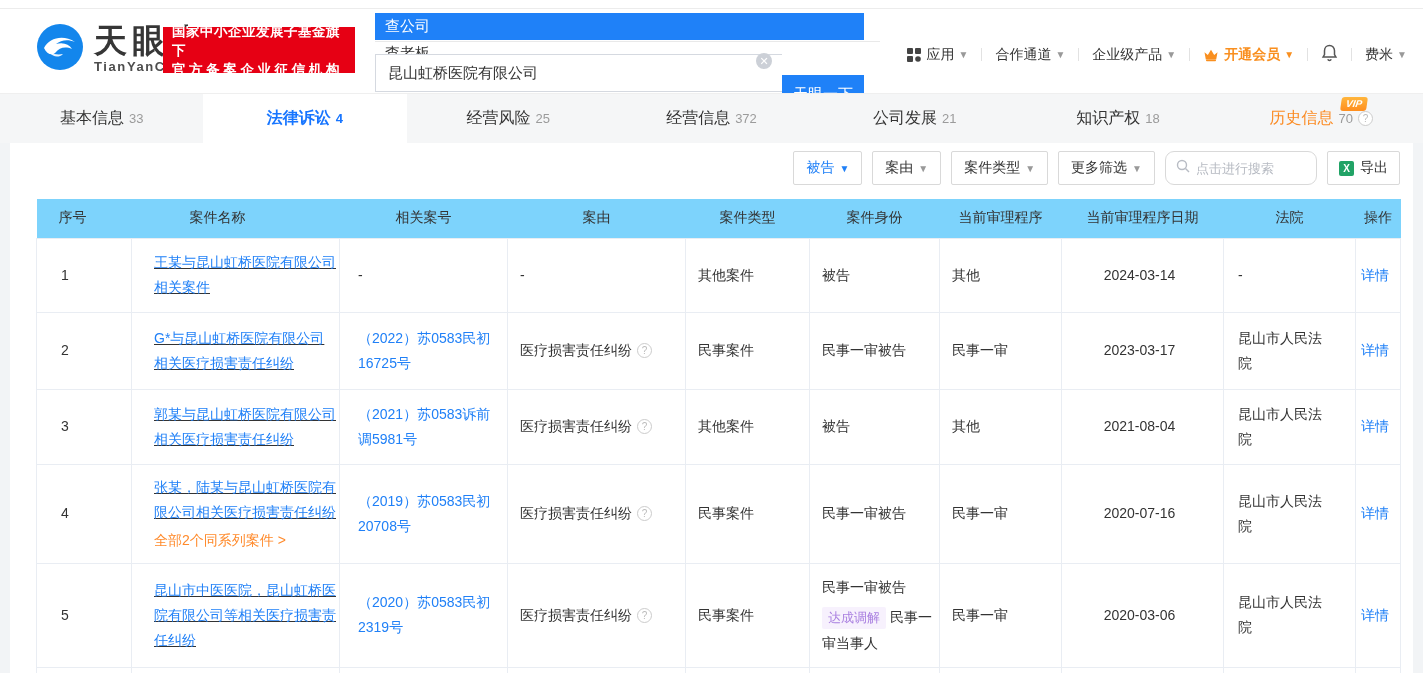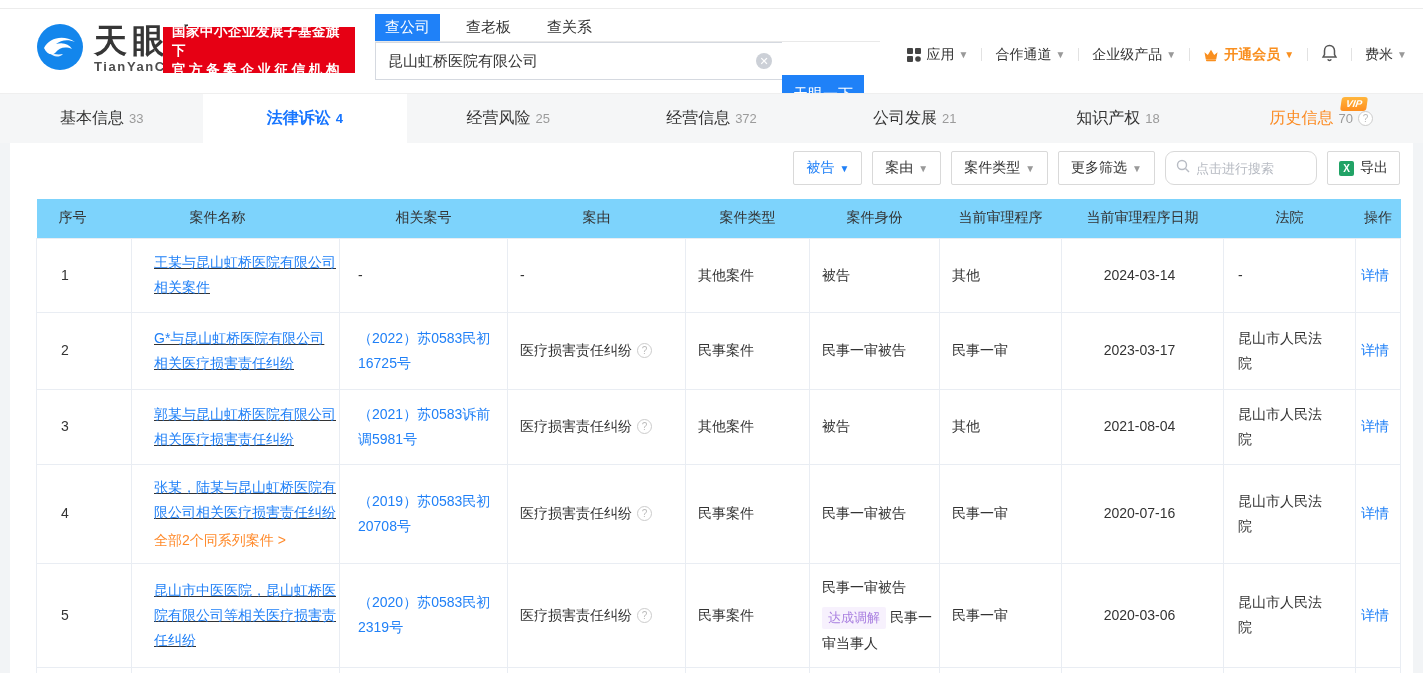--- a/index.html
+++ b/index.html
@@ -15,27 +15,27 @@
   .logo-text { margin-left:10px; }
   .logo-cn { font-size:33px; font-weight:700; color:#363636; letter-spacing:5px; line-height:34px; }
   .logo-en { font-size:13px; color:#4d4d4d; letter-spacing:1.6px; font-weight:700; margin-top:1px; }
 
   .gov-badge { position:absolute; left:163px; top:17px; width:192px; height:46px; background:#e60014; color:#fff;
     display:flex; flex-direction:column; justify-content:center; padding:0 9px; }
   .gov-badge .l1 { font-size:13.5px; font-weight:700; letter-spacing:0.5px; line-height:19px; }
   .gov-badge .l2 { font-size:13.5px; font-weight:700; letter-spacing:3.6px; line-height:19px; }
 
   .search-block { position:absolute; left:375px; top:3px; width:505px; }
-  .search-tabs { display:flex; align-items:flex-end; height:29px; border-bottom:1px solid #e9e9e9; }
+  .search-tabs { display:flex; height:29px; border-bottom:1px solid #e9e9e9;flex-direction:column; }
   .stab { font-size:15px; color:#333; padding:4px 10px; margin-right:16px; cursor:pointer; }
   .stab.active { background:#1f81f8; color:#fff; }
   .search-row { display:flex; margin-top:0; }
   .search-input-wrap { position:relative; width:407px; height:38px; }
   .search-input { width:100%; height:100%; border:1px solid #d5d9e0; border-right:none; outline:none;
-    font-size:15px; color:#333; padding:0 36px 0 12px; font-family:Liberation Sans, sans-serif; }
+    font-size:15px; color:#333; padding:0 36px 0 12px; font-family:Liberation Sans, sans-serif;margin-top:12px; }
   .clear-icon { position:absolute; right:10px; top:11px; width:16px; height:16px; border-radius:50%;
     background:#ccd0d7; color:#fff; font-size:11px; line-height:16px; text-align:center; cursor:pointer; }
   .search-btn { width:82px; height:38px; background:#1f81f8; color:#fff; font-size:15px; border:none; cursor:pointer; font-family:inherit;margin-top:33px; }
 
   .topnav { position:absolute; right:16px; top:34px; display:flex; align-items:center; font-size:14px; color:#333; }
   .topnav .item { display:flex; align-items:center; cursor:pointer; white-space:nowrap; }
   .topnav .sep { width:1px; height:13px; background:#e2e2e2; margin:0 13px; }
   .caret { font-size:10px; color:#999; margin-left:4px; }
   .vip-entry { color:#f98f1f; font-weight:700; }
   .vip-entry .caret { color:#f98f1f; }

